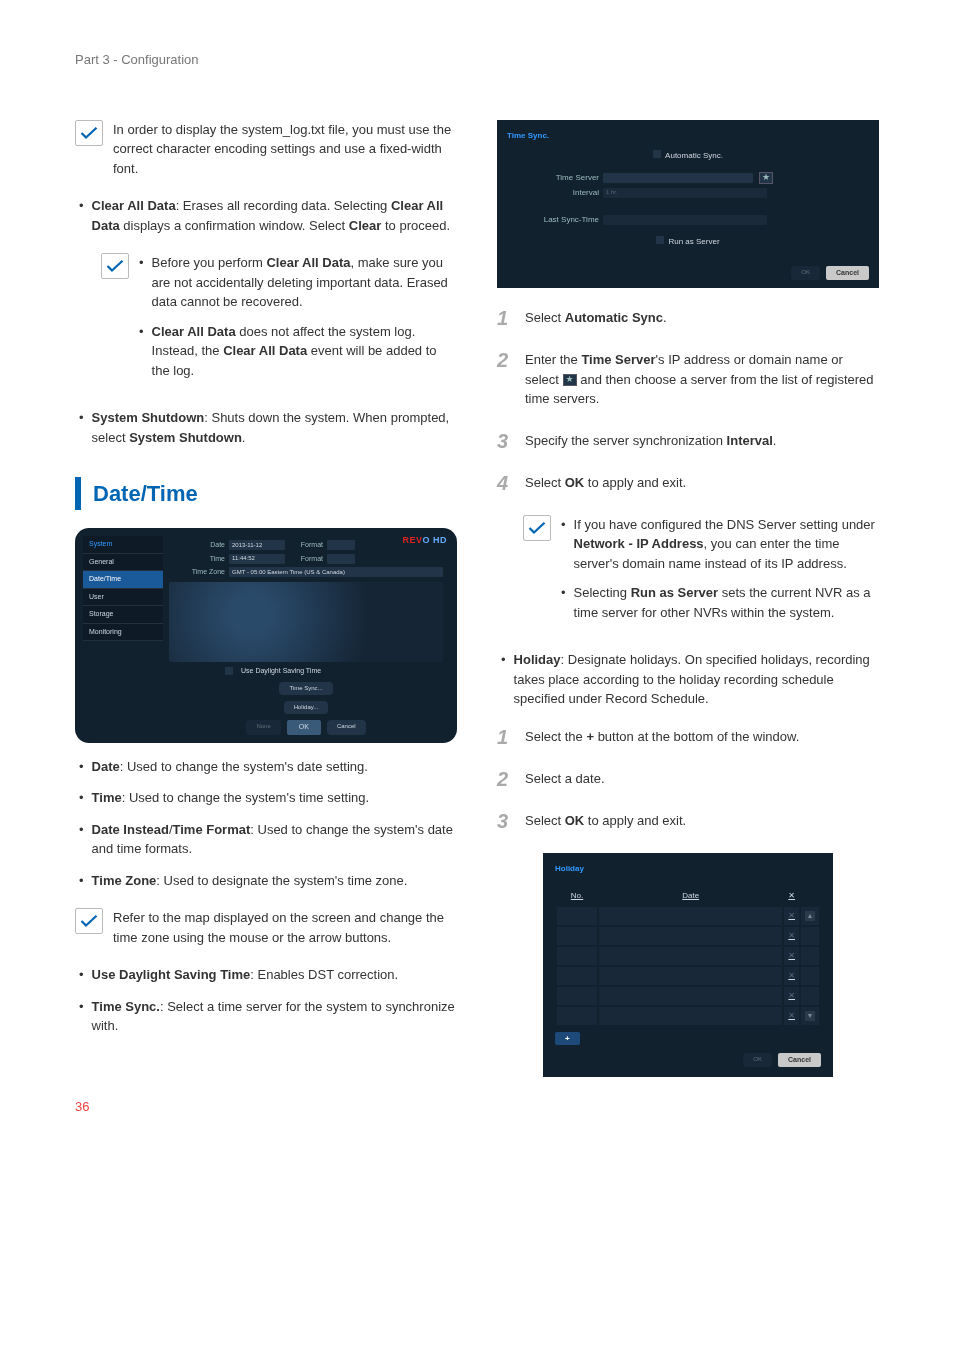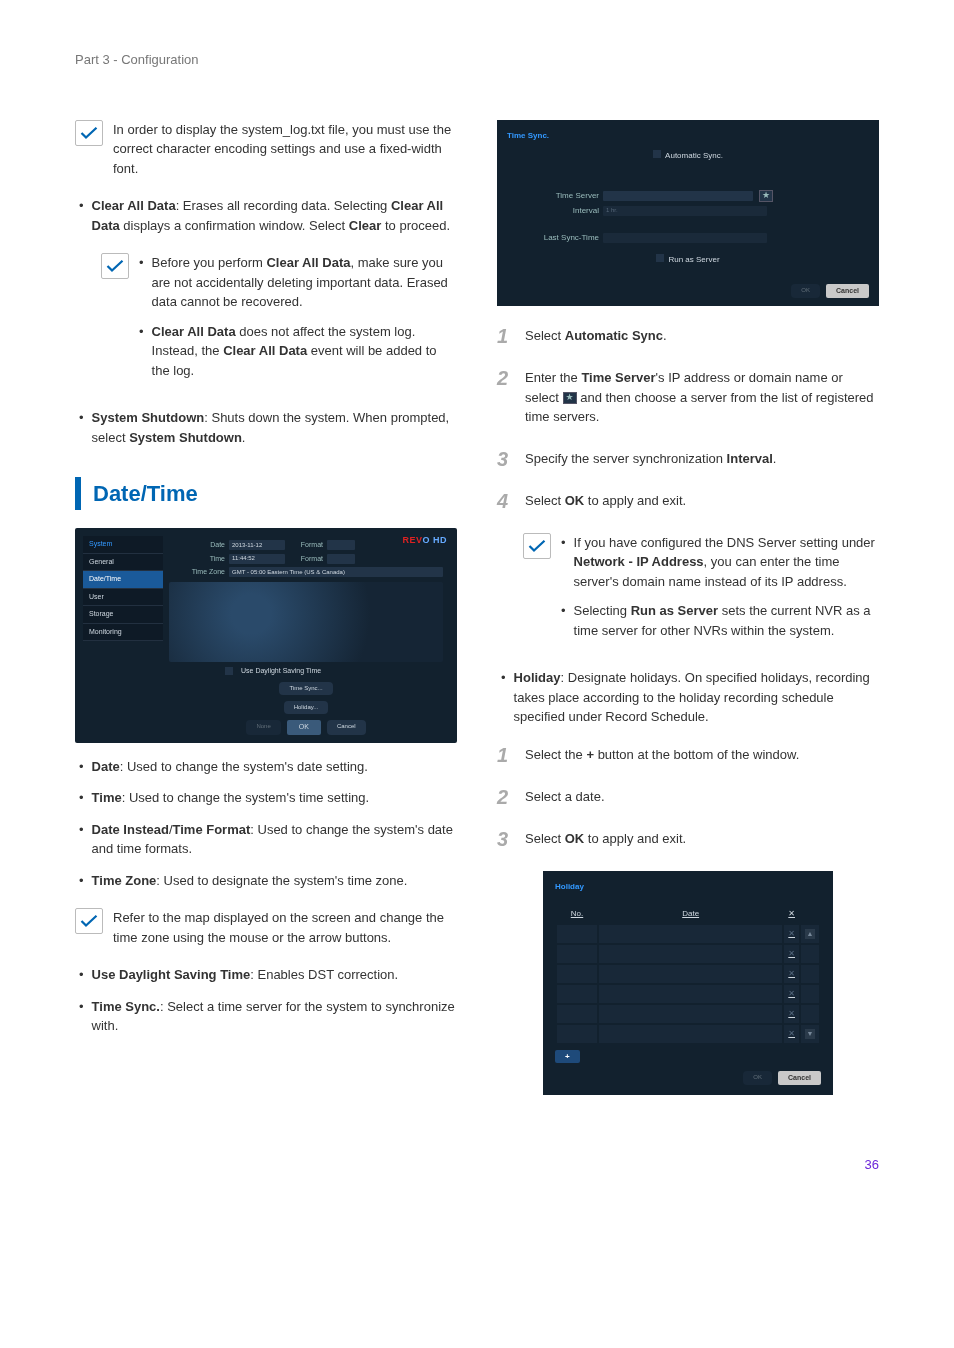--- a/index.html
+++ b/index.html
@@ -31,21 +31,21 @@
     ul.sub > li::before { content: "•"; }
     .b { font-weight: bold; }
     .h2 {
       color: #0066b3; font-size: 22px; font-weight: bold;
       border-left: 6px solid #0066b3; padding-left: 12px;
       margin: 30px 0 18px;
     }
     
     .shot {
       background: #12212e; color: #cfd8e0; font-size: 7px;
-      padding: 8px; border-radius: 2px; margin-bottom: 14px;
+      padding: 8px; border-radius: 14px; margin-bottom: 14px;
       position: relative;
     }
     .shot .brand { color:#d22; position:absolute; top:6px; right:10px; font-weight:bold; font-size:9px; letter-spacing:0.5px; }
     .shot .brand2 { color:#6af; }
     .shot-row { display:flex; }
     .shot-side { width: 80px; }
     .shot-side div { background:#0e1a26; border-bottom:1px solid #223040; padding:3px 6px; }
     .shot-side .sel { background:#1a5a9a; color:#fff; }
     .shot-side .hdr { color:#39f; }
     .shot-main { flex:1; padding:4px 6px 0; }
@@ -83,21 +83,21 @@
     ol.steps > li::before {
       counter-increment: step; content: counter(step);
       font-size: 20px; font-style: italic; font-weight: bold; color:#aaa;
       width:18px; flex:0 0 18px; line-height:1;
     }
     .inline-icon {
       display:inline-flex; width:14px; height:12px;
       background:#223448; border:1px solid #556; vertical-align:middle;
       align-items:center; justify-content:center; font-size:9px; color:#9bb;
     }
-    .pagenum { margin-top: 40px; font-size:13px; color:#6d28d9;text-align:right; }
+    .pagenum { font-size:13px; color:#ef4444; }
     .flex-1 { flex: 1; }
   </style>
 </head>
 <body>
 
 <div class="header">Part 3 - Configuration</div>
 
 <div class="columns">
 
   <div class="col">
@@ -225,21 +225,21 @@
           <div><span class="b">Time Sync.</span><span>: Select a time server for the system to synchronize with.</span></div>
         </li>
     </ul>
 
   </div>
 
   <div class="col">
 
     <div class="shot2">
       <div class="ttl">Time Sync.</div>
-      <div class="center" style="margin-bottom:28px">
+      <div class="center" style="margin-bottom:10px">
         <span class="cbx"></span>
         <span>Automatic Sync.</span>
       </div>
       <div class="frow">
           <label>Time Server</label>
           <div class="finput" style="max-width:150px"></div>
           <span class="inline-icon" style="margin-left:2px">★</span>
         </div>
       <div class="frow">
           <label>Interval</label>

